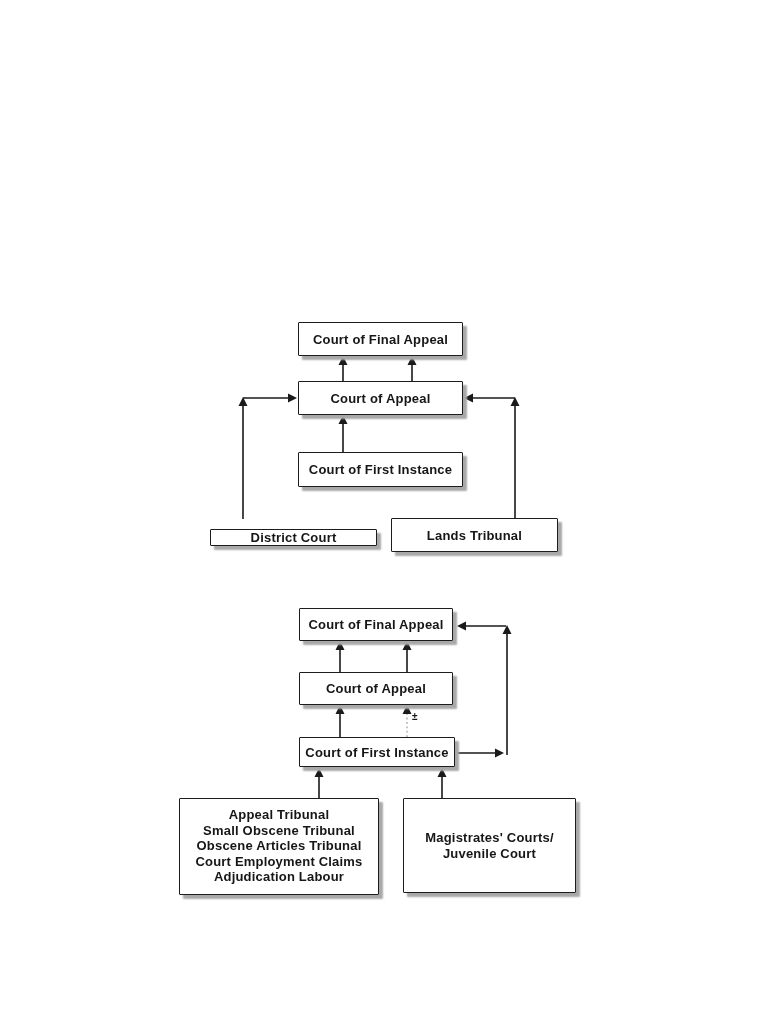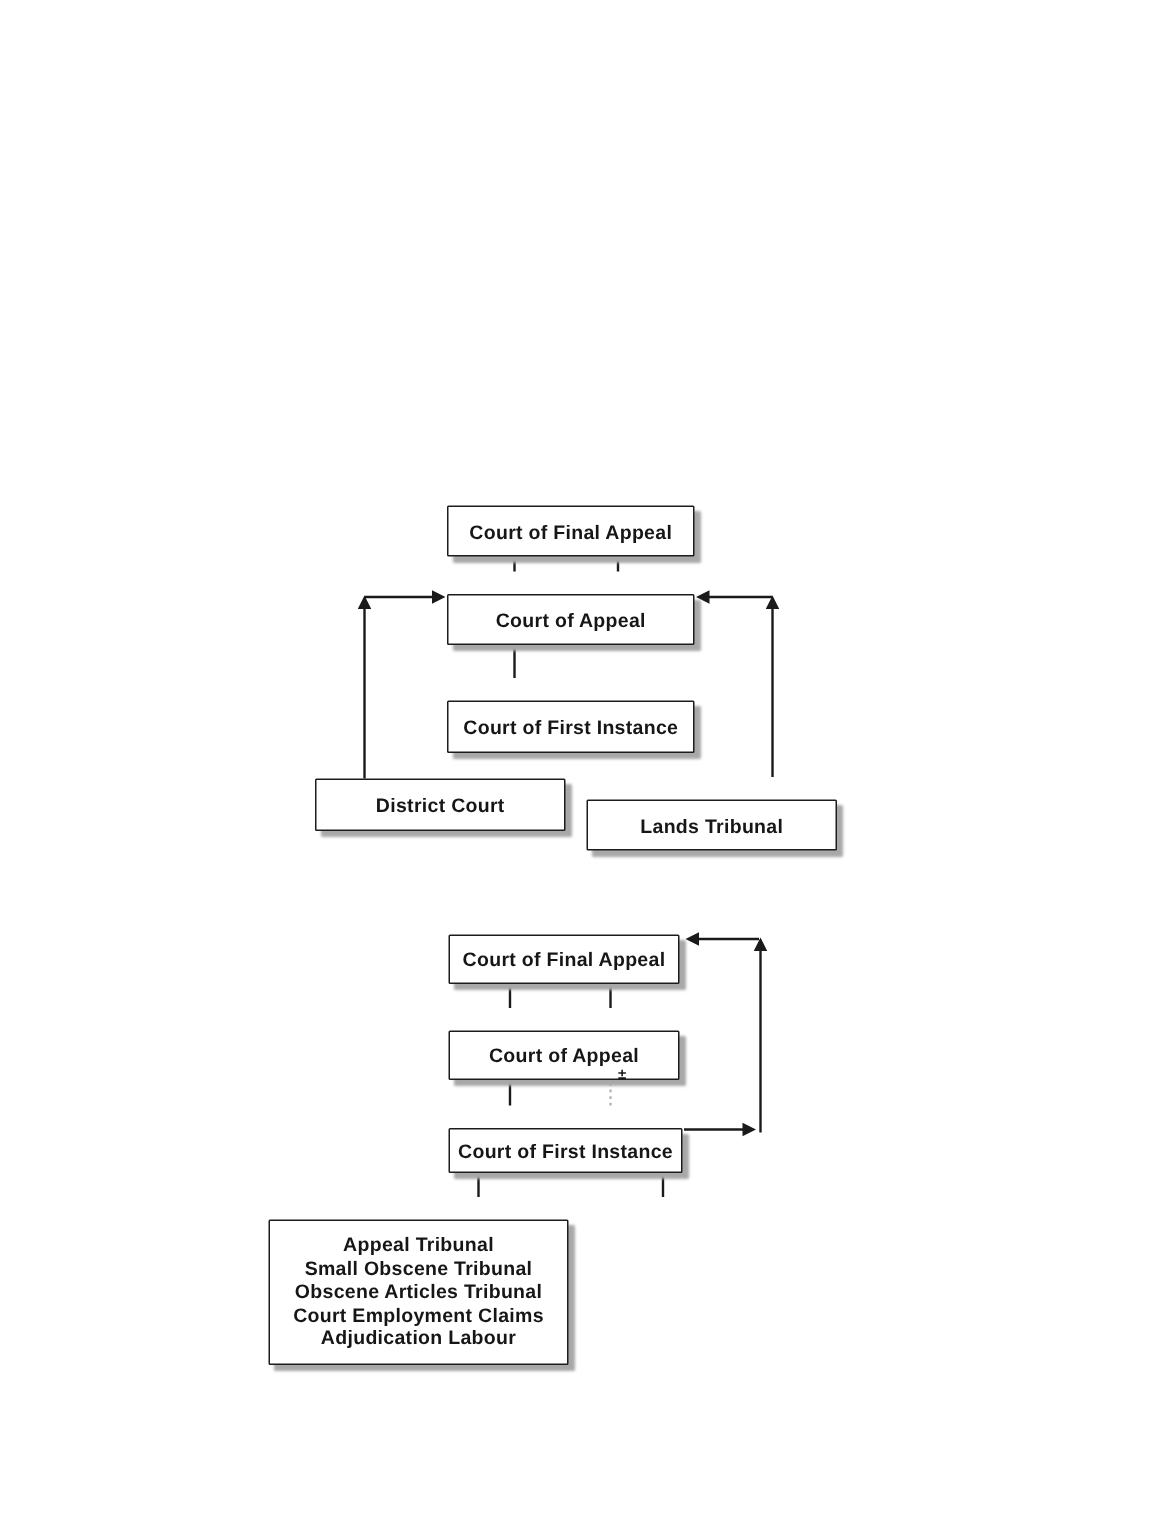--- a/index.html
+++ b/index.html
@@ -29,21 +29,20 @@
     box-shadow: 4px 4px 2px #a8a8a8;
     display: flex;
     align-items: center;
     justify-content: center;
     text-align: center;
     color: #161616;
     font-weight: bold;
     font-size: 13px;
     letter-spacing: 0.2px;
     z-index: 2;
-    margin-top: 15px;
   }
   .node.multi {
     flex-direction: column;
     justify-content: flex-start;
     padding-top: 8px;
     line-height: 15.5px;
   }
   .node.two-line {
     flex-direction: column;
     justify-content: center;
@@ -127,21 +126,21 @@
 
   <div class="node" style="left:298px; top:322px; width:165px; height:34px">
     <span>Court of Final Appeal</span>
   </div>
   <div class="node" style="left:298px; top:381px; width:165px; height:34px">
     <span>Court of Appeal</span>
   </div>
   <div class="node" style="left:298px; top:452px; width:165px; height:35px">
     <span>Court of First Instance</span>
   </div>
-  <div class="node" style="left:210px; top:504px; width:167px; height:35px">
+  <div class="node" style="left:210px; top:529px; width:167px; height:17px">
     <span>District Court</span>
   </div>
   <div class="node" style="left:391px; top:518px; width:167px; height:34px">
     <span>Lands Tribunal</span>
   </div>
 
   <div class="node" style="left:299px; top:608px; width:154px; height:33px">
     <span>Court of Final Appeal</span>
   </div>
   <div class="node" style="left:299px; top:672px; width:154px; height:33px">
@@ -152,16 +151,20 @@
   </div>
 
   <div class="node multi" style="left:179px; top:798px; width:200px; height:97px">
     <span>Appeal Tribunal</span>
     <span>Small Obscene Tribunal</span>
     <span>Obscene Articles Tribunal</span>
     <span>Court Employment Claims</span>
     <span>Adjudication Labour</span>
   </div>
 
+  <div class="node two-line" style="left:403px; top:798px; width:173px; height:95px">
+    <span>Magistrates' Courts/</span>
+    <span>Juvenile Court</span>
+  </div>
 
   <span class="footnote-marker">±</span>
 
 </div>
 
 </body></html>

